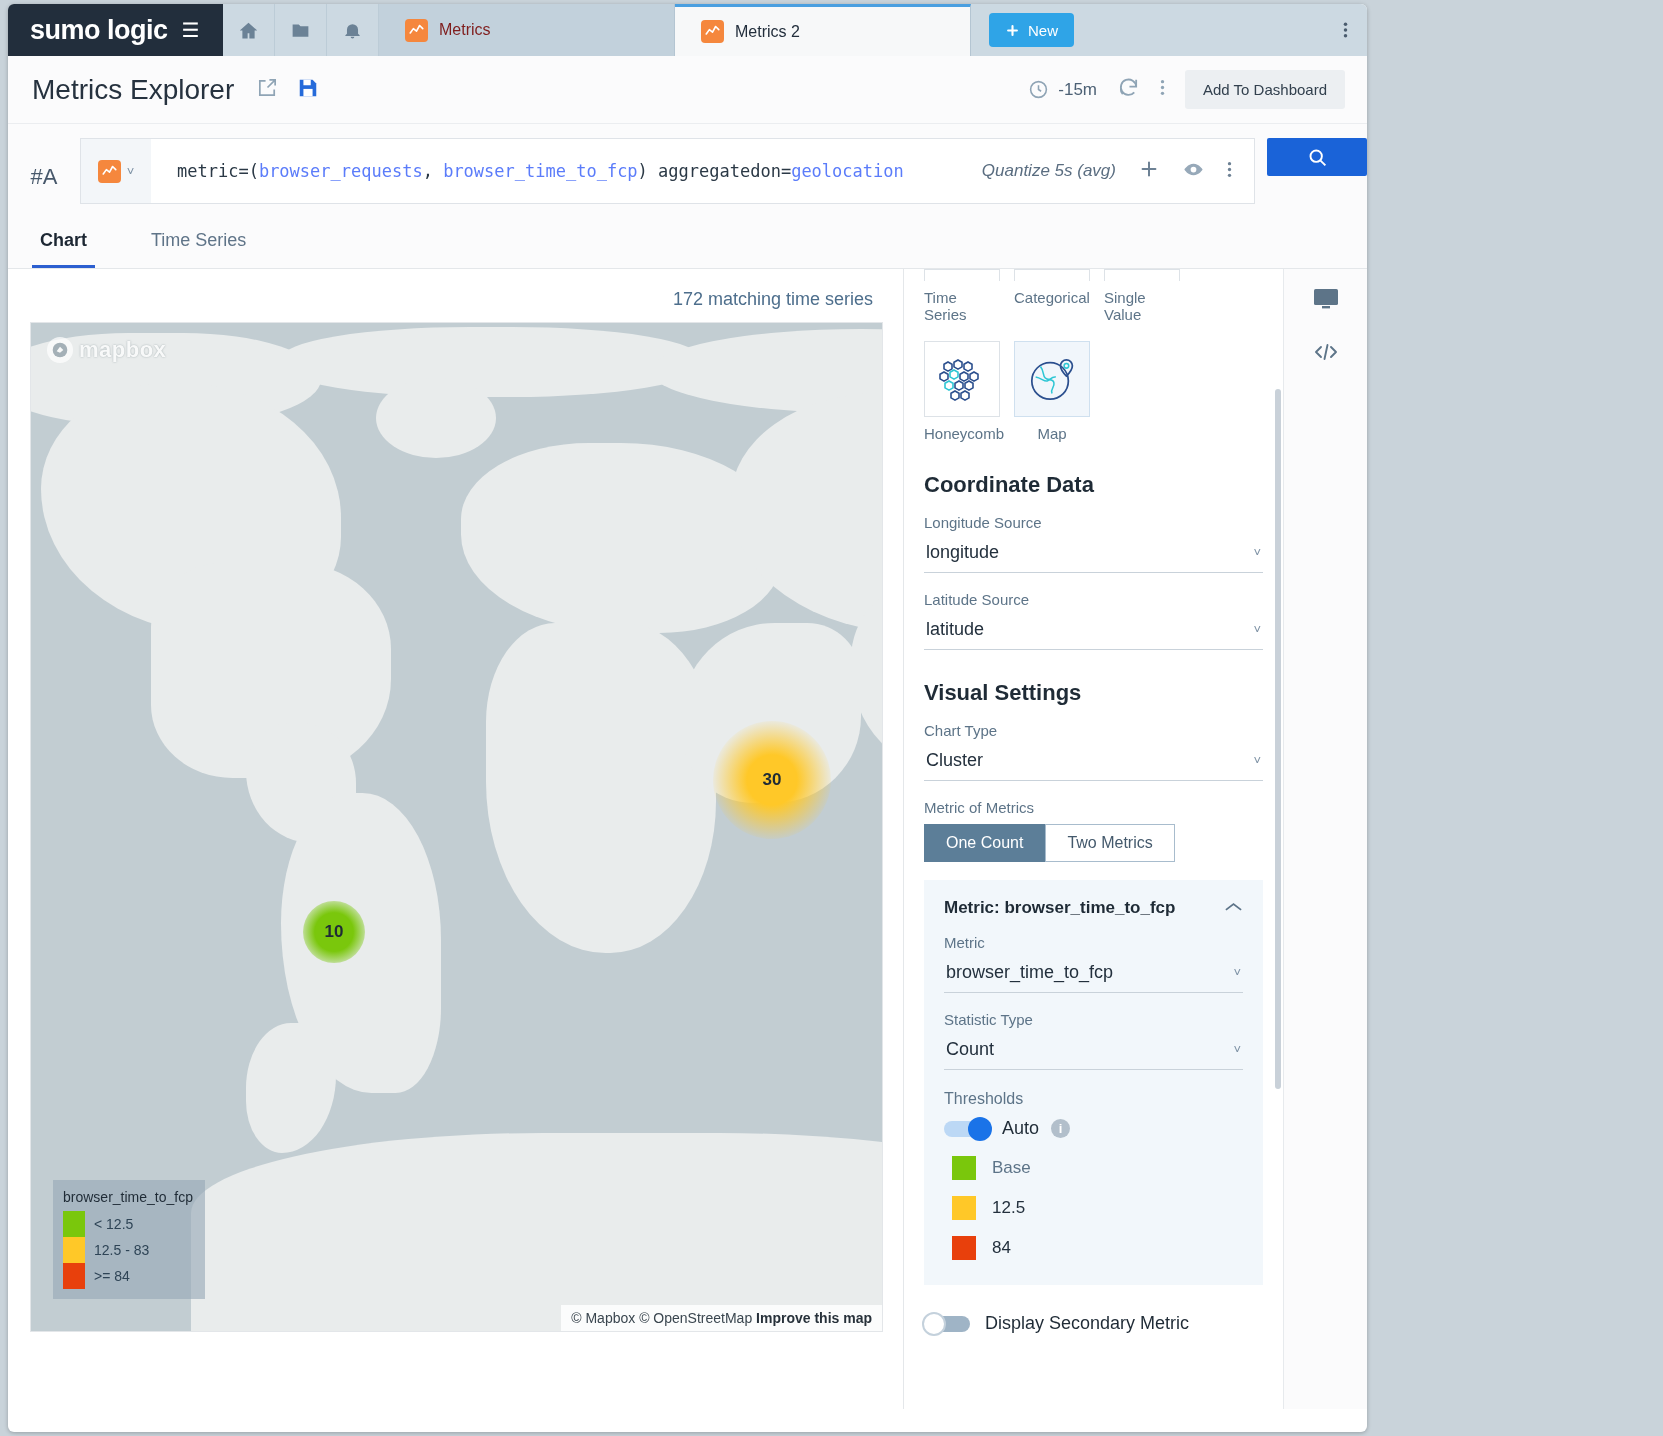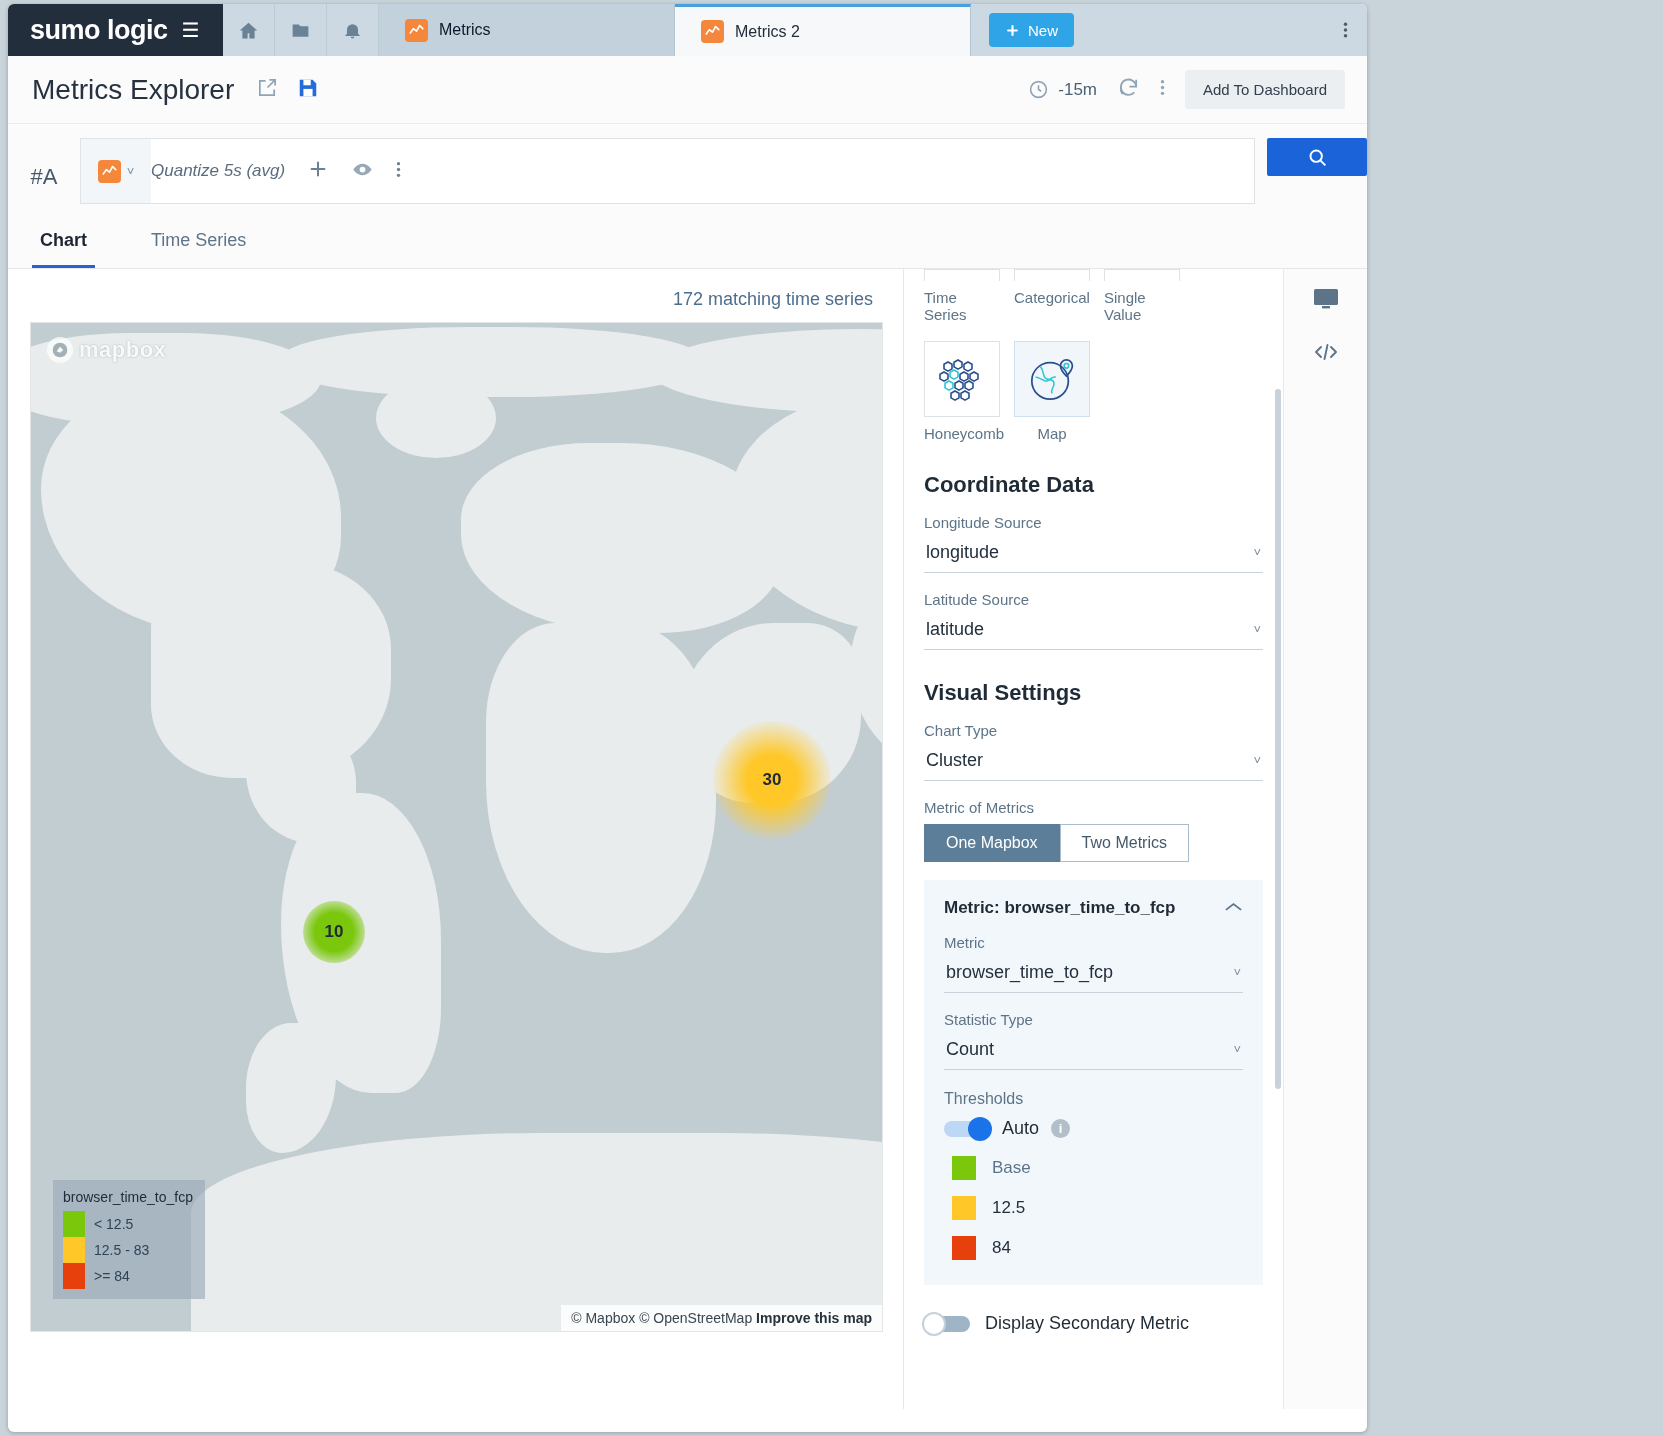--- a/index.html
+++ b/index.html
@@ -26,21 +26,21 @@
     padding:0 16px 0 22px; gap:14px; width:215px;
   }
   .brand-text { font-size:27px; font-weight:bold; letter-spacing:-0.5px; }
   .hamburger { font-size:20px; color:#fff; cursor:pointer; line-height:1; }
   .navbtn {
     width:52px; display:flex; align-items:center; justify-content:center;
     border-right:1px solid #bcccd7; color:#6b8296; cursor:pointer;
   }
   .tab {
     display:flex; align-items:center; gap:11px; padding:0 26px;
-    background:#c2d1dc; color:#0f172a; font-size:16px; cursor:pointer;
+    background:#c2d1dc; color:#7f1d1d; font-size:16px; cursor:pointer;
     border-right:1px solid #b4c5d2; min-width:296px;
   }
   .tab.active { background:#f7f8f9; color:#222e3c; border-top:3px solid #4a9fe0; }
   .tab-ico {
     width:23px; height:23px; border-radius:4px; background:#f5873d;
     display:flex; align-items:center; justify-content:center; flex:0 0 auto;
   }
   .newbtn {
     margin:9px 0 9px 18px; height:34px; padding:0 16px; background:#2fa4e7; color:#fff;
     border:none; border-radius:4px; font-size:15px; display:flex; align-items:center;
@@ -301,20 +301,23 @@
   <div class="queryzone">
     <div class="qlabel">#A</div>
     <div class="qbox">
       <div class="qtypesel">
         <span class="tab-ico">
           <svg width="15" height="15" viewBox="0 0 24 24" fill="none" stroke="#fff" stroke-width="2.6" stroke-linecap="round" stroke-linejoin="round">
               <path d="M2 16l5-7 5 4 5-9 5 5"></path>
             </svg>
         </span>
         <span class="chev">˅</span>
+      </div>
+      <div class="qtext">
+        <span>metric=(</span><span class="tk-var">browser_requests</span><span>, </span><span class="tk-var">browser_time_to_fcp</span><span>) aggregatedon=</span><span class="tk-var">geolocation</span>
       </div>
       <div class="quantize">Quantize 5s (avg)</div>
       <div class="qicons">
         <span>
           <svg width="22" height="22" viewBox="0 0 24 24" fill="none" stroke="currentColor" stroke-width="2.2" stroke-linecap="round">
               <path d="M12 5v14M5 12h14"></path>
             </svg>
         </span>
         <span style="color:#97a9b9;">
           <svg width="23" height="23" viewBox="0 0 24 24" fill="currentColor">
@@ -486,21 +489,21 @@
         <div class="sec-title">Visual Settings</div>
 
         <div class="field-label">Chart Type</div>
         <div class="field">
           <span>Cluster</span>
           <span class="chev">˅</span>
         </div>
 
         <div class="field-label">Metric of Metrics</div>
         <div class="segctl">
-          <div class="seg on">One Mapbox</div>
+          <div class="seg on">One Count</div>
           <div class="seg">Two Metrics</div>
         </div>
 
         <div class="metricbox">
           <div class="metricbox-head">
             <span>Metric: browser_time_to_fcp</span>
             <span style="color:#5d7488;">
               <svg width="19" height="12" viewBox="0 0 20 12" fill="none" stroke="currentColor" stroke-width="1.9">
                   <path d="M2 9l8-6 8 6"></path>
                 </svg>

